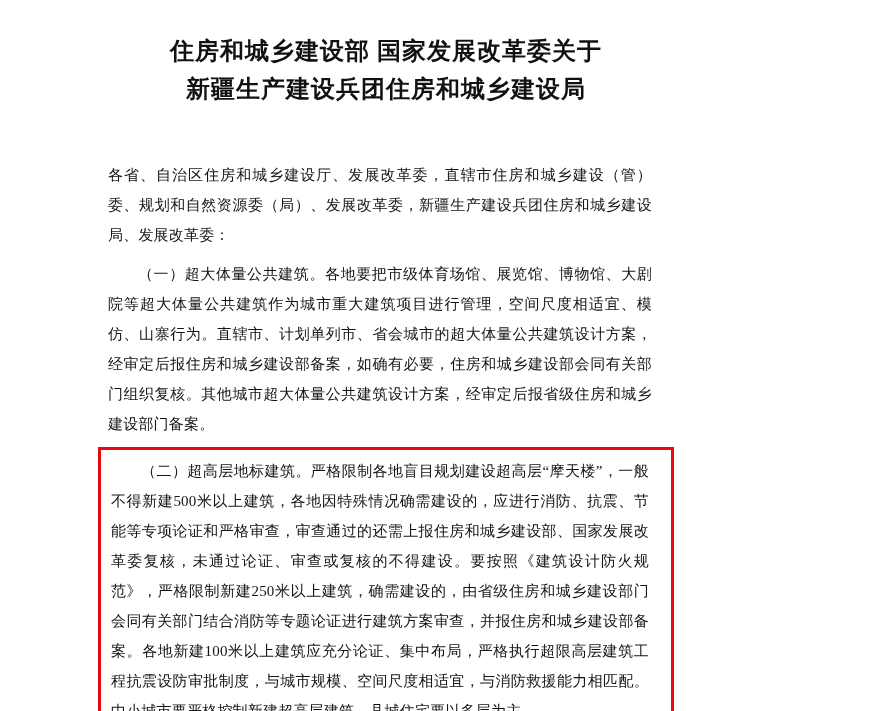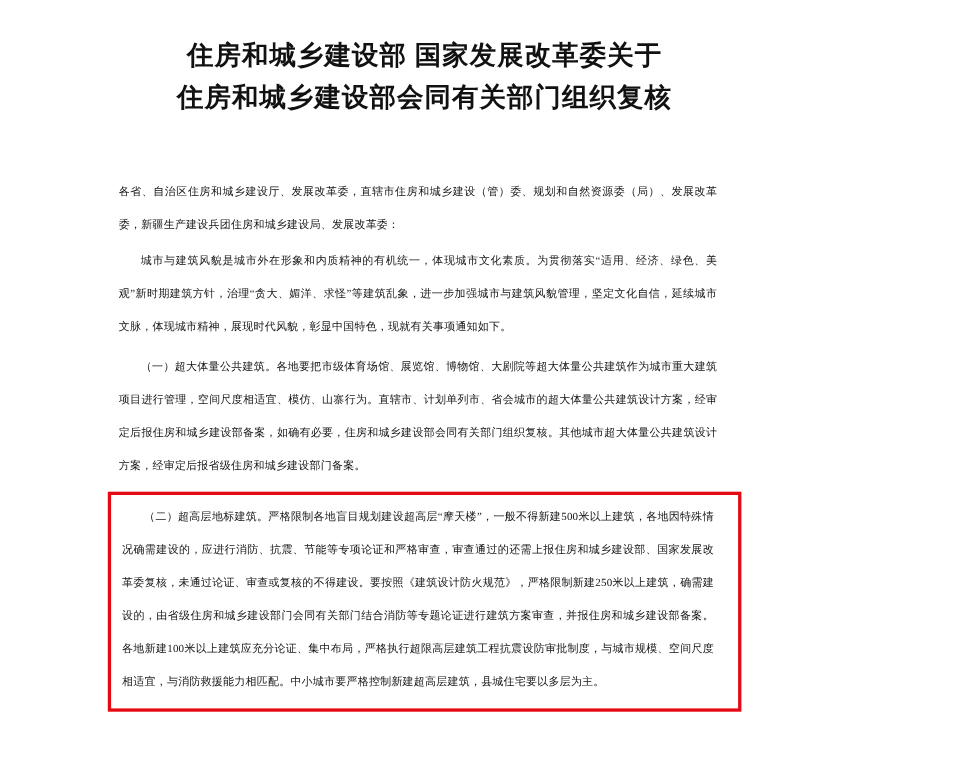--- a/index.html
+++ b/index.html
@@ -35,21 +35,21 @@
   }
   .doc-title .line {
     display: block;
     white-space: nowrap;
   }
   .body-block {
     margin-top: 52px;
   }
   p.para {
     margin: 0 12px 0 0;
-    font-size: 10px;
+    font-size: 15px;
     line-height: 30px;
     text-align: justify;
     text-justify: inter-ideograph;
     letter-spacing: 0.2px;
     color: #141414;
   }
   p.indent {
     text-indent: 2em;
   }
   .highlight-box {
@@ -64,30 +64,29 @@
   }
   .spacer-xs { height: 3px; }
 </style>
 </head>
 <body>
 
 <div class="page">
 
   <h1 class="doc-title">
     <span class="line">住房和城乡建设部 国家发展改革委关于</span>
-    <span class="line">住房和城乡建设部会同有关部门组织复核</span>
+    <span class="line">新疆生产建设兵团住房和城乡建设局</span>
   </h1>
 
   <div class="body-block">
 
     <p class="para">各省、自治区住房和城乡建设厅、发展改革委，直辖市住房和城乡建设（管）委、规划和自然资源委（局）、发展改革委，新疆生产建设兵团住房和城乡建设局、发展改革委：</p>
 
     <div class="spacer-xs"></div>
 
-    <p class="para indent">城市与建筑风貌是城市外在形象和内质精神的有机统一，体现城市文化素质。为贯彻落实“适用、经济、绿色、美观”新时期建筑方针，治理“贪大、媚洋、求怪”等建筑乱象，进一步加强城市与建筑风貌管理，坚定文化自信，延续城市文脉，体现城市精神，展现时代风貌，彰显中国特色，现就有关事项通知如下。</p>
 
     <div class="spacer-xs"></div>
 
 
     <div class="spacer-xs"></div>
 
     <p class="para indent">（一）超大体量公共建筑。各地要把市级体育场馆、展览馆、博物馆、大剧院等超大体量公共建筑作为城市重大建筑项目进行管理，空间尺度相适宜、模仿、山寨行为。直辖市、计划单列市、省会城市的超大体量公共建筑设计方案，经审定后报住房和城乡建设部备案，如确有必要，住房和城乡建设部会同有关部门组织复核。其他城市超大体量公共建筑设计方案，经审定后报省级住房和城乡建设部门备案。</p>
 
     <div class="highlight-box" style="border-color: rgb(229, 9, 20);">
       <p class="para">（二）超高层地标建筑。严格限制各地盲目规划建设超高层“摩天楼”，一般不得新建500米以上建筑，各地因特殊情况确需建设的，应进行消防、抗震、节能等专项论证和严格审查，审查通过的还需上报住房和城乡建设部、国家发展改革委复核，未通过论证、审查或复核的不得建设。要按照《建筑设计防火规范》，严格限制新建250米以上建筑，确需建设的，由省级住房和城乡建设部门会同有关部门结合消防等专题论证进行建筑方案审查，并报住房和城乡建设部备案。各地新建100米以上建筑应充分论证、集中布局，严格执行超限高层建筑工程抗震设防审批制度，与城市规模、空间尺度相适宜，与消防救援能力相匹配。中小城市要严格控制新建超高层建筑，县城住宅要以多层为主。</p>

